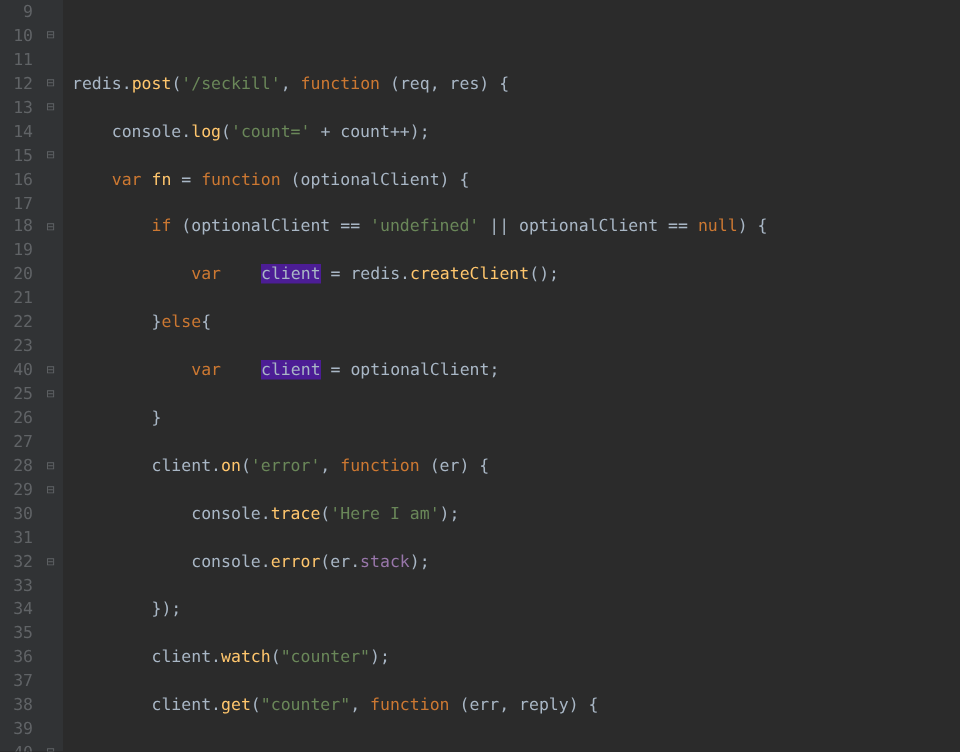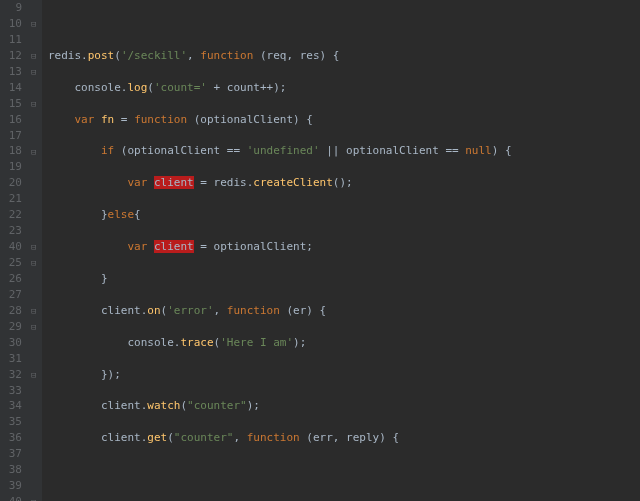--- a/index.html
+++ b/index.html
@@ -44,21 +44,21 @@
     color: #a9b7c6;
   }
   .code-line {
     display: block;
     height: 15.95px;
   }
   .kw { color: #cc7832; }
   .fn { color: #ffc66d; }
   .str { color: #6a8759; }
   .prop { color: #9876aa; }
-  .hl { background: #b91c1c; }
+  .hl { background: #4c1d95; margin-left: 20px; }
 </style>
 </head>
 <body>
 
 <div class="gutter" id="gutter">
     <span class="gutter-line">9</span>
     <span class="gutter-line">10</span>
     <span class="gutter-line">11</span>
     <span class="gutter-line">12</span>
     <span class="gutter-line">13</span>
@@ -109,20 +109,21 @@
 <span class="code-line"><span>redis.</span><span class="fn">post</span><span>(</span><span class="str">'/seckill'</span><span>, </span><span class="kw">function</span><span> (req, res) {</span></span>
 <span class="code-line"><span>    console.</span><span class="fn">log</span><span>(</span><span class="str">'count='</span><span> + count++);</span></span>
 <span class="code-line"><span>    </span><span class="kw">var</span><span> </span><span class="fn">fn</span><span> = </span><span class="kw">function</span><span> (optionalClient) {</span></span>
 <span class="code-line"><span>        </span><span class="kw">if</span><span> (optionalClient == </span><span class="str">'undefined'</span><span> || optionalClient == </span><span class="kw">null</span><span>) {</span></span>
 <span class="code-line"><span>            </span><span class="kw">var</span><span> </span><span class="hl">client</span><span> = redis.</span><span class="fn">createClient</span><span>();</span></span>
 <span class="code-line"><span>        }</span><span class="kw">else</span><span>{</span></span>
 <span class="code-line"><span>            </span><span class="kw">var</span><span> </span><span class="hl">client</span><span> = optionalClient;</span></span>
 <span class="code-line"><span>        }</span></span>
 <span class="code-line"><span>        client.</span><span class="fn">on</span><span>(</span><span class="str">'error'</span><span>, </span><span class="kw">function</span><span> (er) {</span></span>
 <span class="code-line"><span>            console.</span><span class="fn">trace</span><span>(</span><span class="str">'Here I am'</span><span>);</span></span>
+<span class="code-line"><span>            console.</span><span class="fn">error</span><span>(er.</span><span class="prop">stack</span><span>);</span></span>
 <span class="code-line"><span>        });</span></span>
 <span class="code-line"><span>        client.</span><span class="fn">watch</span><span>(</span><span class="str">"counter"</span><span>);</span></span>
 <span class="code-line"><span>        client.</span><span class="fn">get</span><span>(</span><span class="str">"counter"</span><span>, </span><span class="kw">function</span><span> (err, reply) {</span></span>
 
 
 
 
 
 
 

